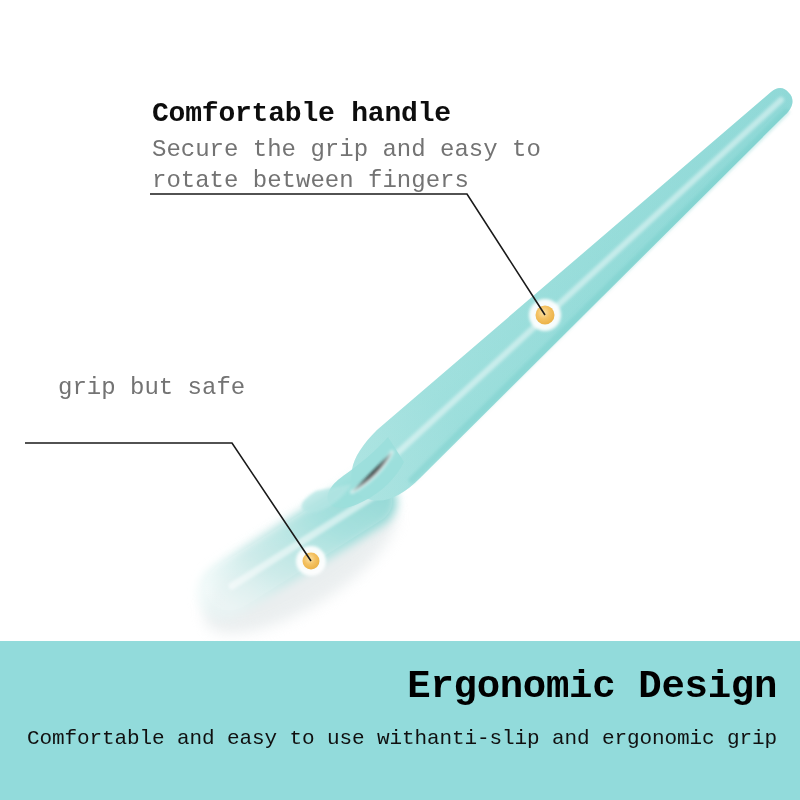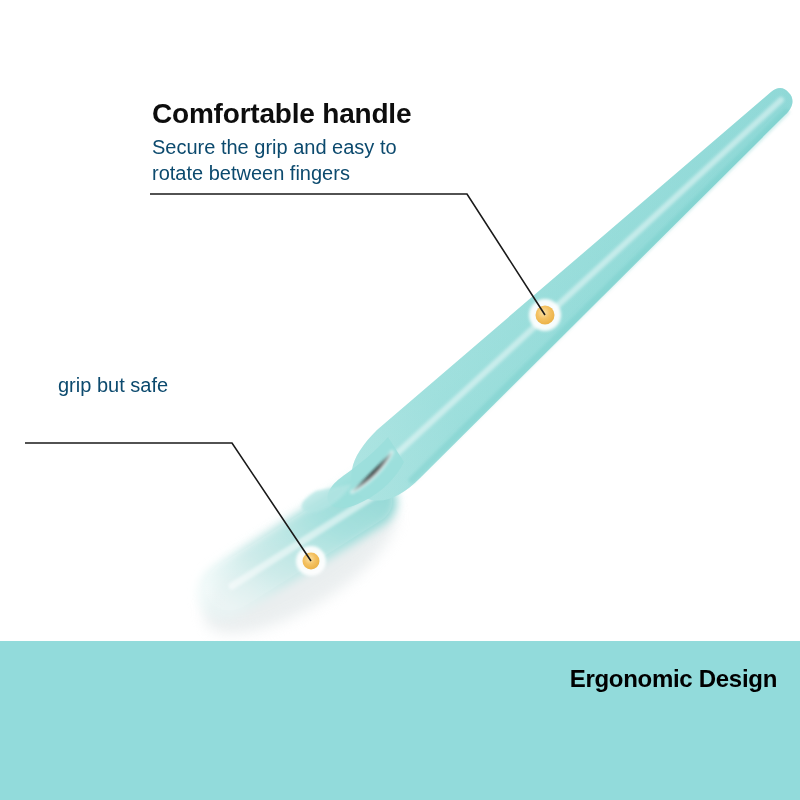--- a/index.html
+++ b/index.html
@@ -6,21 +6,21 @@
     margin: 0;
     padding: 0;
     background: #ffffff;
   }
   #page {
     position: relative;
     width: 800px;
     height: 800px;
     background: #ffffff;
     overflow: hidden;
-    font-family: Liberation Sans, sans-serif;
+    font-family: Liberation Mono, monospace;
     -webkit-font-smoothing: antialiased;
   }
 
   
   #product-illustration {
     position: absolute;
     left: 0;
     top: 0;
     width: 800px;
     height: 800px;
@@ -33,24 +33,24 @@
   }
   .callout-title {
     font-size: 28px;
     font-weight: bold;
     letter-spacing: -0.2px;
     line-height: 1.18;
     white-space: nowrap;
     color: #0d0d0d;
   }
   .callout-desc {
-    font-size: 20px;
+    font-size: 24px;
     font-weight: normal;
     line-height: 1.28;
-    color: #0c4a6e;
+    color: #737373;
     margin-top: 5px;
     white-space: pre-line;
   }
 
   #callout-handle {
     left: 152px;
     top: 97px;
   }
   #callout-blade {
     left: 58px;
@@ -77,21 +77,21 @@
     top: 641px;
     width: 800px;
     height: 159px;
     background: #92dbdb;
     box-sizing: border-box;
   }
   #banner-title {
     position: absolute;
     right: 23px;
     top: 24px;
-    font-size: 24px;
+    font-size: 39px;
     font-weight: bold;
     color: #000000;
     letter-spacing: -0.3px;
     white-space: nowrap;
   }
   #banner-subtitle {
     position: absolute;
     right: 23px;
     top: 86px;
     font-size: 21px;
@@ -225,15 +225,16 @@
     <div class="callout-desc">Secure the grip and easy to
 rotate between fingers</div>
   </div>
 
   <div class="callout" id="callout-blade">
     <div class="callout-desc">grip but safe</div>
   </div>
 
   <div id="bottom-banner">
     <div id="banner-title">Ergonomic Design</div>
+    <div id="banner-subtitle">Comfortable and easy to use withanti-slip and ergonomic grip</div>
   </div>
 
 </div>
 
 </body></html>

